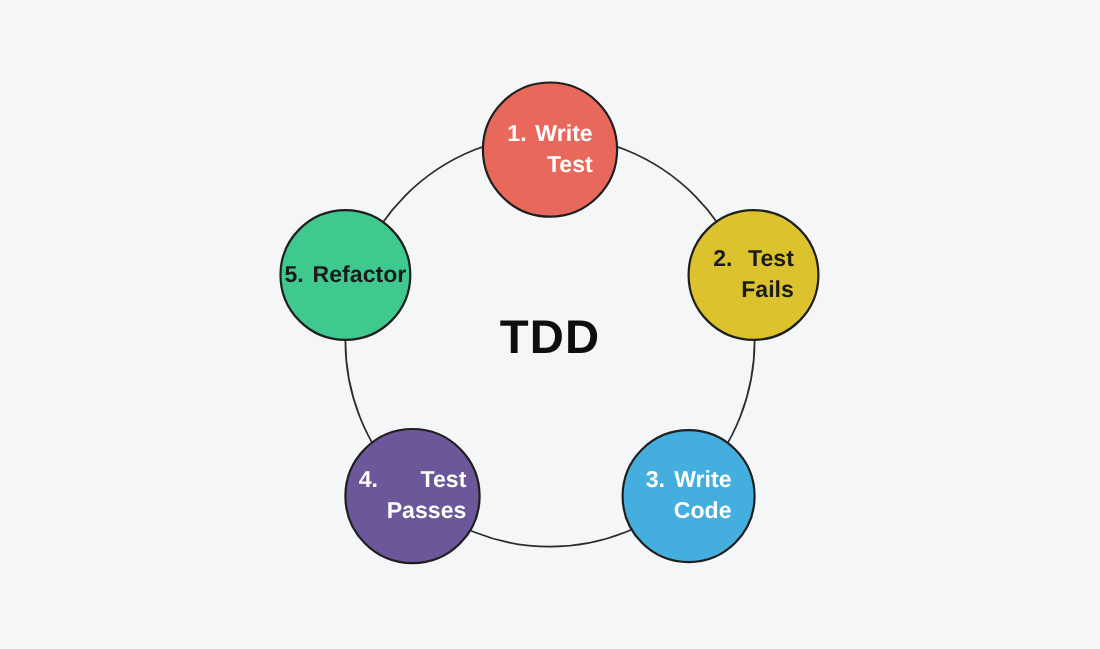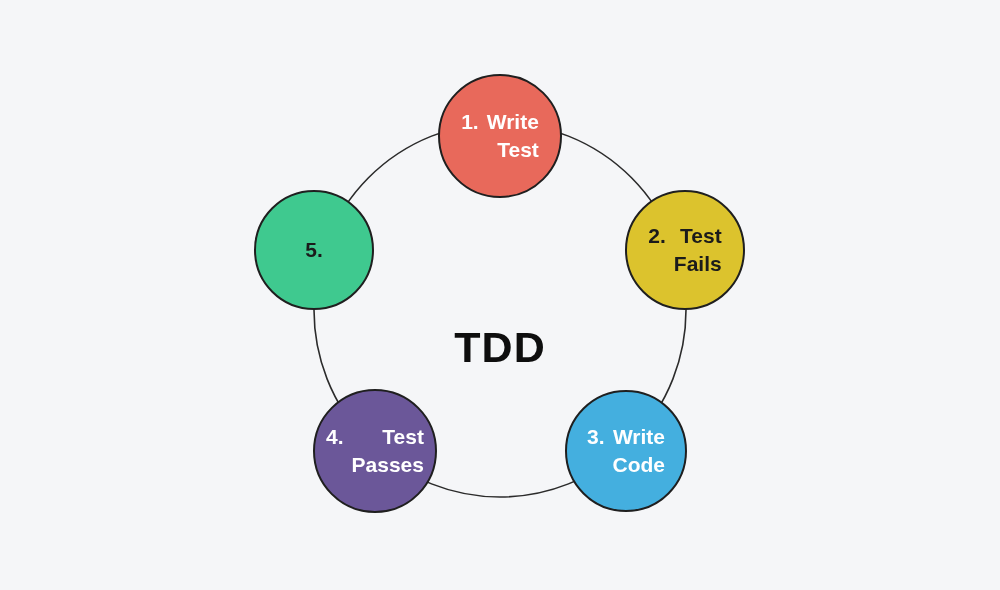--- a/index.html
+++ b/index.html
@@ -49,21 +49,20 @@
   .center-label {
     position: absolute;
     left: 400px;
     top: 283px;
     width: 200px;
     text-align: center;
     font-size: 43px;
     font-weight: 700;
     letter-spacing: 1px;
     z-index: 1;
-    margin-top: 40px;
   }
 </style>
 </head>
 <body>
 
 <div class="canvas">
 
   <svg class="ring-svg" viewBox="0 0 1000 590" aria-hidden="true">
     <ellipse cx="500" cy="310" rx="186" ry="187" style="stroke: rgb(43, 43, 43);"></ellipse>
   </svg>
@@ -98,16 +97,17 @@
     <div class="node-label">
       <span class="node-num">4.</span>
       <span class="node-text">Test
 Passes</span>
     </div>
   </div>
 
   <div class="node" style="left: 254px; top: 190px; width: 120px; height: 120px; background-color: rgb(63, 201, 143); color: rgb(27, 27, 27);">
     <div class="node-label">
       <span class="node-num">5.</span>
+      <span class="node-text">Refactor</span>
     </div>
   </div>
 
 </div>
 
 </body></html>

